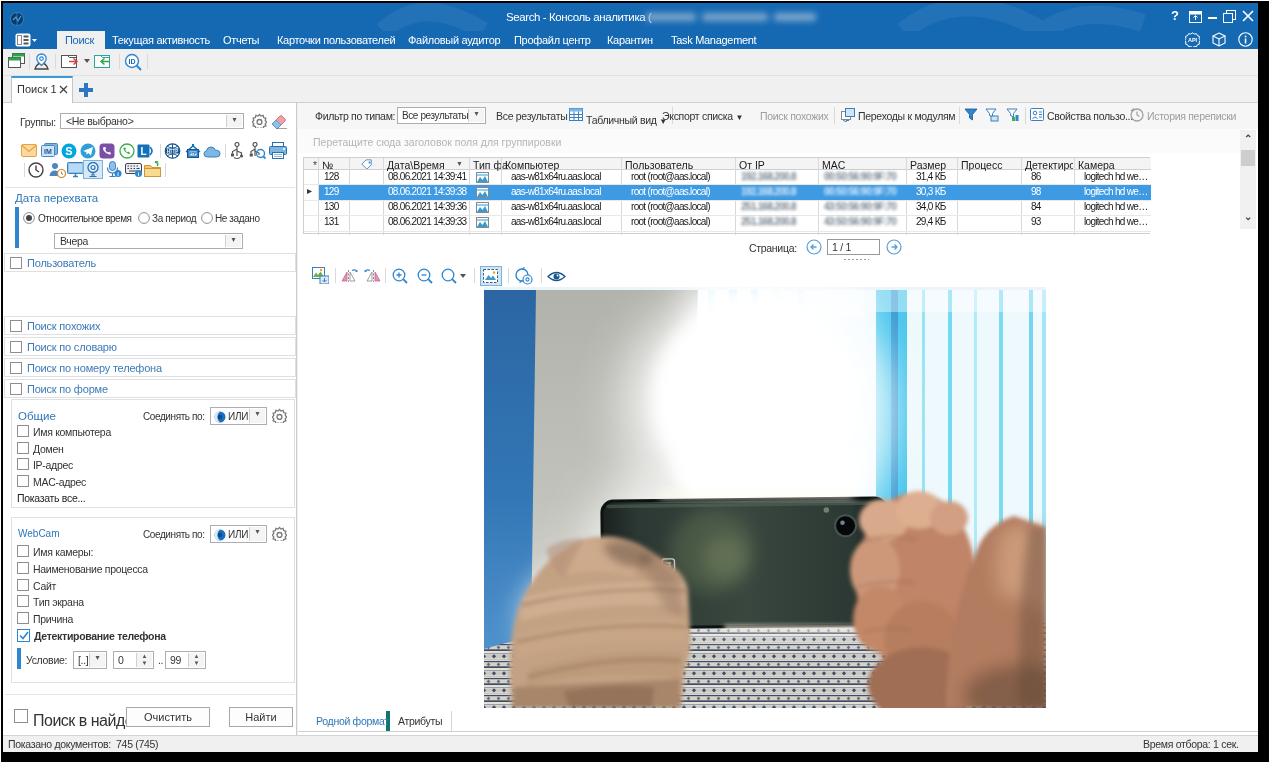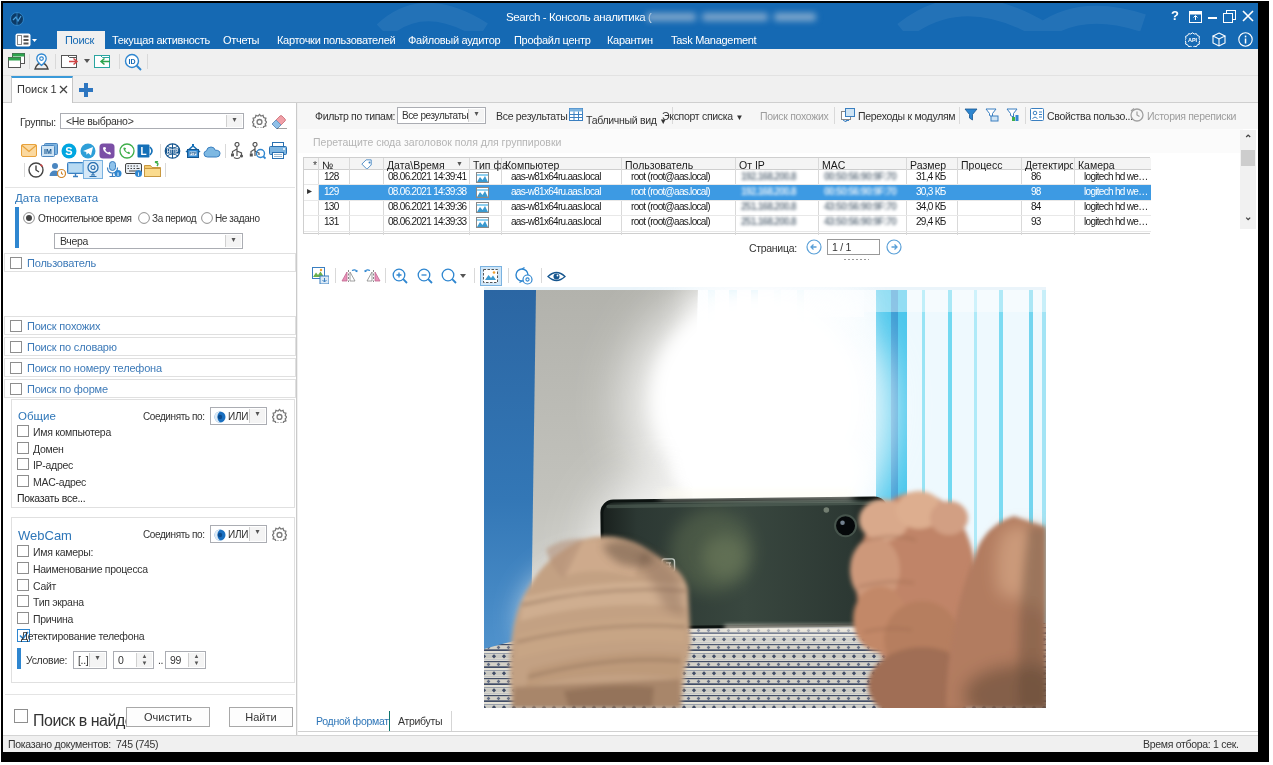--- a/index.html
+++ b/index.html
@@ -337,21 +337,21 @@
       <div class="ftext" style="left:30px;top:323px">Имя компьютера</div>
   <div class="cb" style="left:14px;top:339px"></div>
       <div class="ftext" style="left:30px;top:340px">Домен</div>
   <div class="cb" style="left:14px;top:355px"></div>
       <div class="ftext" style="left:30px;top:356px">IP-адрес</div>
   <div class="cb" style="left:14px;top:372px"></div>
       <div class="ftext" style="left:30px;top:373px">MAC-адрес</div>
   <div class="ftext" style="left:14px;top:389px;color:#222">Показать все...</div>
 
   <div class="abs" style="left:8px;top:414px;width:284px;height:166px;border:1px solid #e0e0e0;background:#fff"></div>
-  <div class="abs blue" style="left:15px;top:425px;font-size:13px">WebCam</div>
+  <div class="abs blue" style="left:15px;top:425px;font-size:10px">WebCam</div>
   <div class="ftext" style="left:140px;top:426px;font-size:10px;letter-spacing:-0.4px">Соединять по:</div>
   <div class="combo" style="left:207px;top:422px;width:57px;height:18px">
         <svg class="abs" style="left:3px;top:3px" width="12" height="12">
           <circle cx="6" cy="6" r="5.5" fill="#1a70c0"></circle>
           <path d="M6 0.5 A5.5 5.5 0 0 0 6 11.5 A7 7 0 0 1 6 0.5" fill="#fff" opacity="0.85"></path>
           <circle cx="6" cy="6" r="2.2" fill="#0c4a8c"></circle>
         </svg>
         <div class="ftext" style="left:17px;top:3px;font-size:10px">ИЛИ</div>
         <div class="combobtn">▾</div>
       </div>
@@ -366,21 +366,21 @@
   <div class="cb" style="left:14px;top:476px"></div>
       <div class="ftext" style="left:30px;top:477px">Сайт</div>
   <div class="cb" style="left:14px;top:492px"></div>
       <div class="ftext" style="left:30px;top:493px">Тип экрана</div>
   <div class="cb" style="left:14px;top:509px"></div>
       <div class="ftext" style="left:30px;top:510px">Причина</div>
   <div class="abs" style="left:14px;top:526px;width:13px;height:13px;background:#fff;border:1px solid #2e86d0"></div>
   <svg class="abs" style="left:16px;top:528px" width="10" height="9">
         <path d="M1 4.5 L4 7.5 L9 1" fill="none" stroke="#2e86d0" stroke-width="1.6"></path>
       </svg>
-  <div class="ftext" style="left:18px;top:527px;font-weight:normal">Детектирование телефона</div>
+  <div class="ftext" style="left:31px;top:527px;font-weight:bold">Детектирование телефона</div>
   <div class="abs" style="left:14px;top:545px;width:4px;height:21px;background:#2e86d0"></div>
   <div class="ftext" style="left:23px;top:551px">Условие:</div>
   <div class="combo" style="left:70px;top:548px;width:34px;height:18px">
         <div class="ftext" style="left:4px;top:2px">[..]</div>
         <div class="combobtn">▾</div>
       </div>
   <div class="combo" style="left:110px;top:548px;width:41px;height:18px">
         <div class="ftext" style="left:4px;top:2px">0</div>
         <div class="combobtn" style="font-size:6px;line-height:7px">▲<br>▼</div>
       </div>
@@ -777,21 +777,21 @@
     <g filter="url(#b2)">
       <path d="M492 265 Q502 238 530 229 L562 240 V421 H462 Q463 334 492 265 Z" fill="#b27c60"></path>
       <path d="M520 242 Q542 235 562 244 V330 Q534 305 516 310 Q506 272 520 242 Z" fill="#dcae8c" opacity="0.6" filter="url(#b8)"></path>
       <path d="M545 238 L562 242 V421 H535 Q532 330 545 238 Z" fill="#6e523f" opacity="0.5" filter="url(#b4)"></path>
       <ellipse cx="540" cy="408" rx="60" ry="30" fill="#5f4636" opacity="0.55" filter="url(#b8)"></ellipse>
     </g>
   </svg>
   </div>
 
   <div class="abs" style="left:0;top:608px;width:960px;height:21px;border-bottom:1px solid #d0d0d0">
-    <div class="abs" style="left:8px;top:0;width:84px;height:20px;border-right:1px solid #0f766e;background:#fff">
+    <div class="abs" style="left:8px;top:0;width:84px;height:20px;border-right:4px solid #0f766e;background:#fff">
           <div class="abs blue" style="left:10px;top:4px;font-size:10.5px;letter-spacing:-0.3px;white-space:nowrap">Родной формат</div>
         </div>
     <div class="abs" style="left:92px;top:0;width:62px;height:20px;border-right:1px solid #d5d5d5;background:#fff">
           <div class="abs" style="left:8px;top:4px;font-size:10.5px;letter-spacing:-0.3px;color:#333;white-space:nowrap">Атрибуты</div>
         </div>
   </div>
 </div>
 
 <div class="statusbar">
   <div class="abs" style="left:5px;top:2px">Показано документов:&nbsp; 745 (745)</div>

